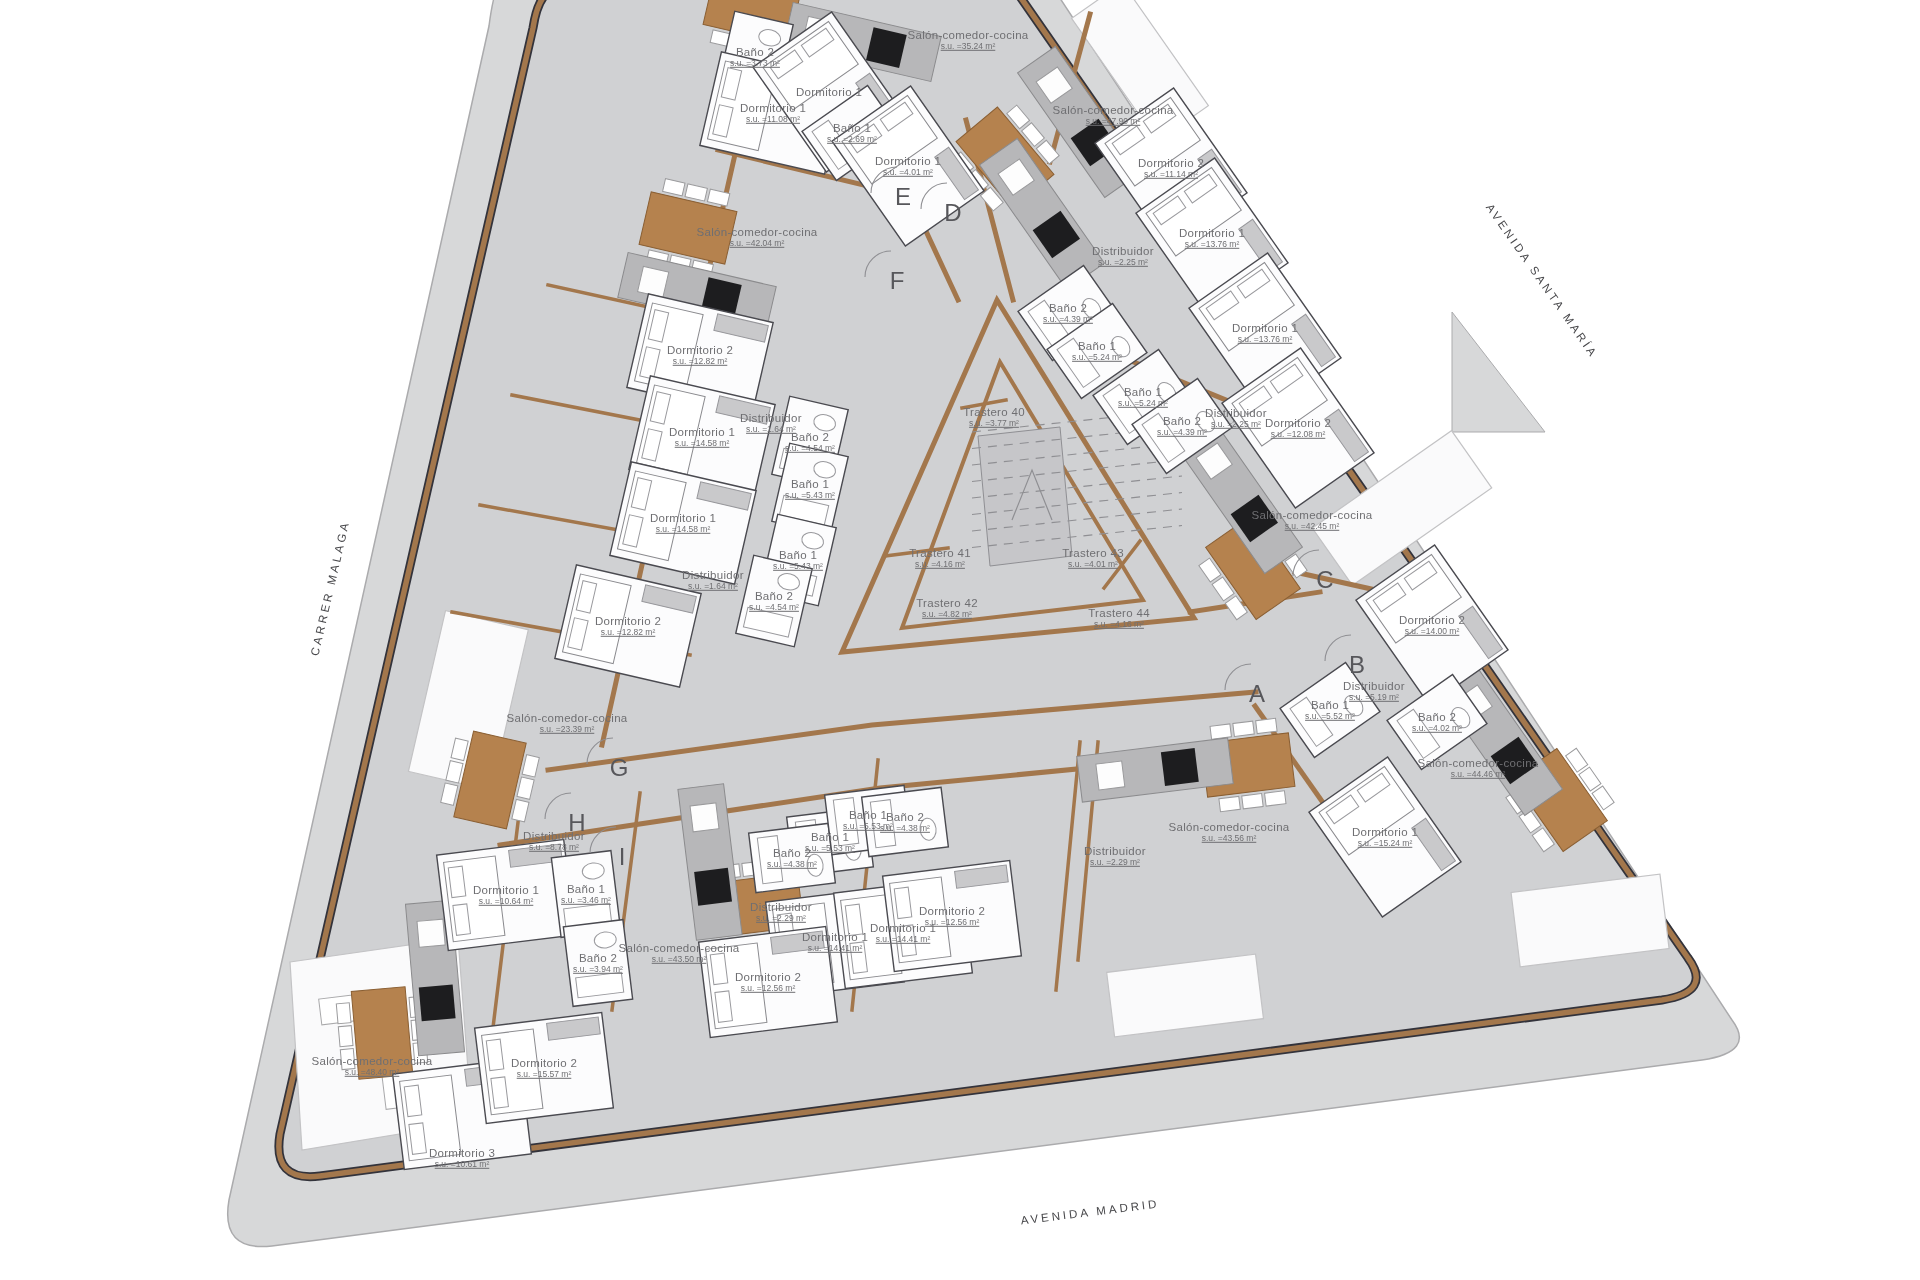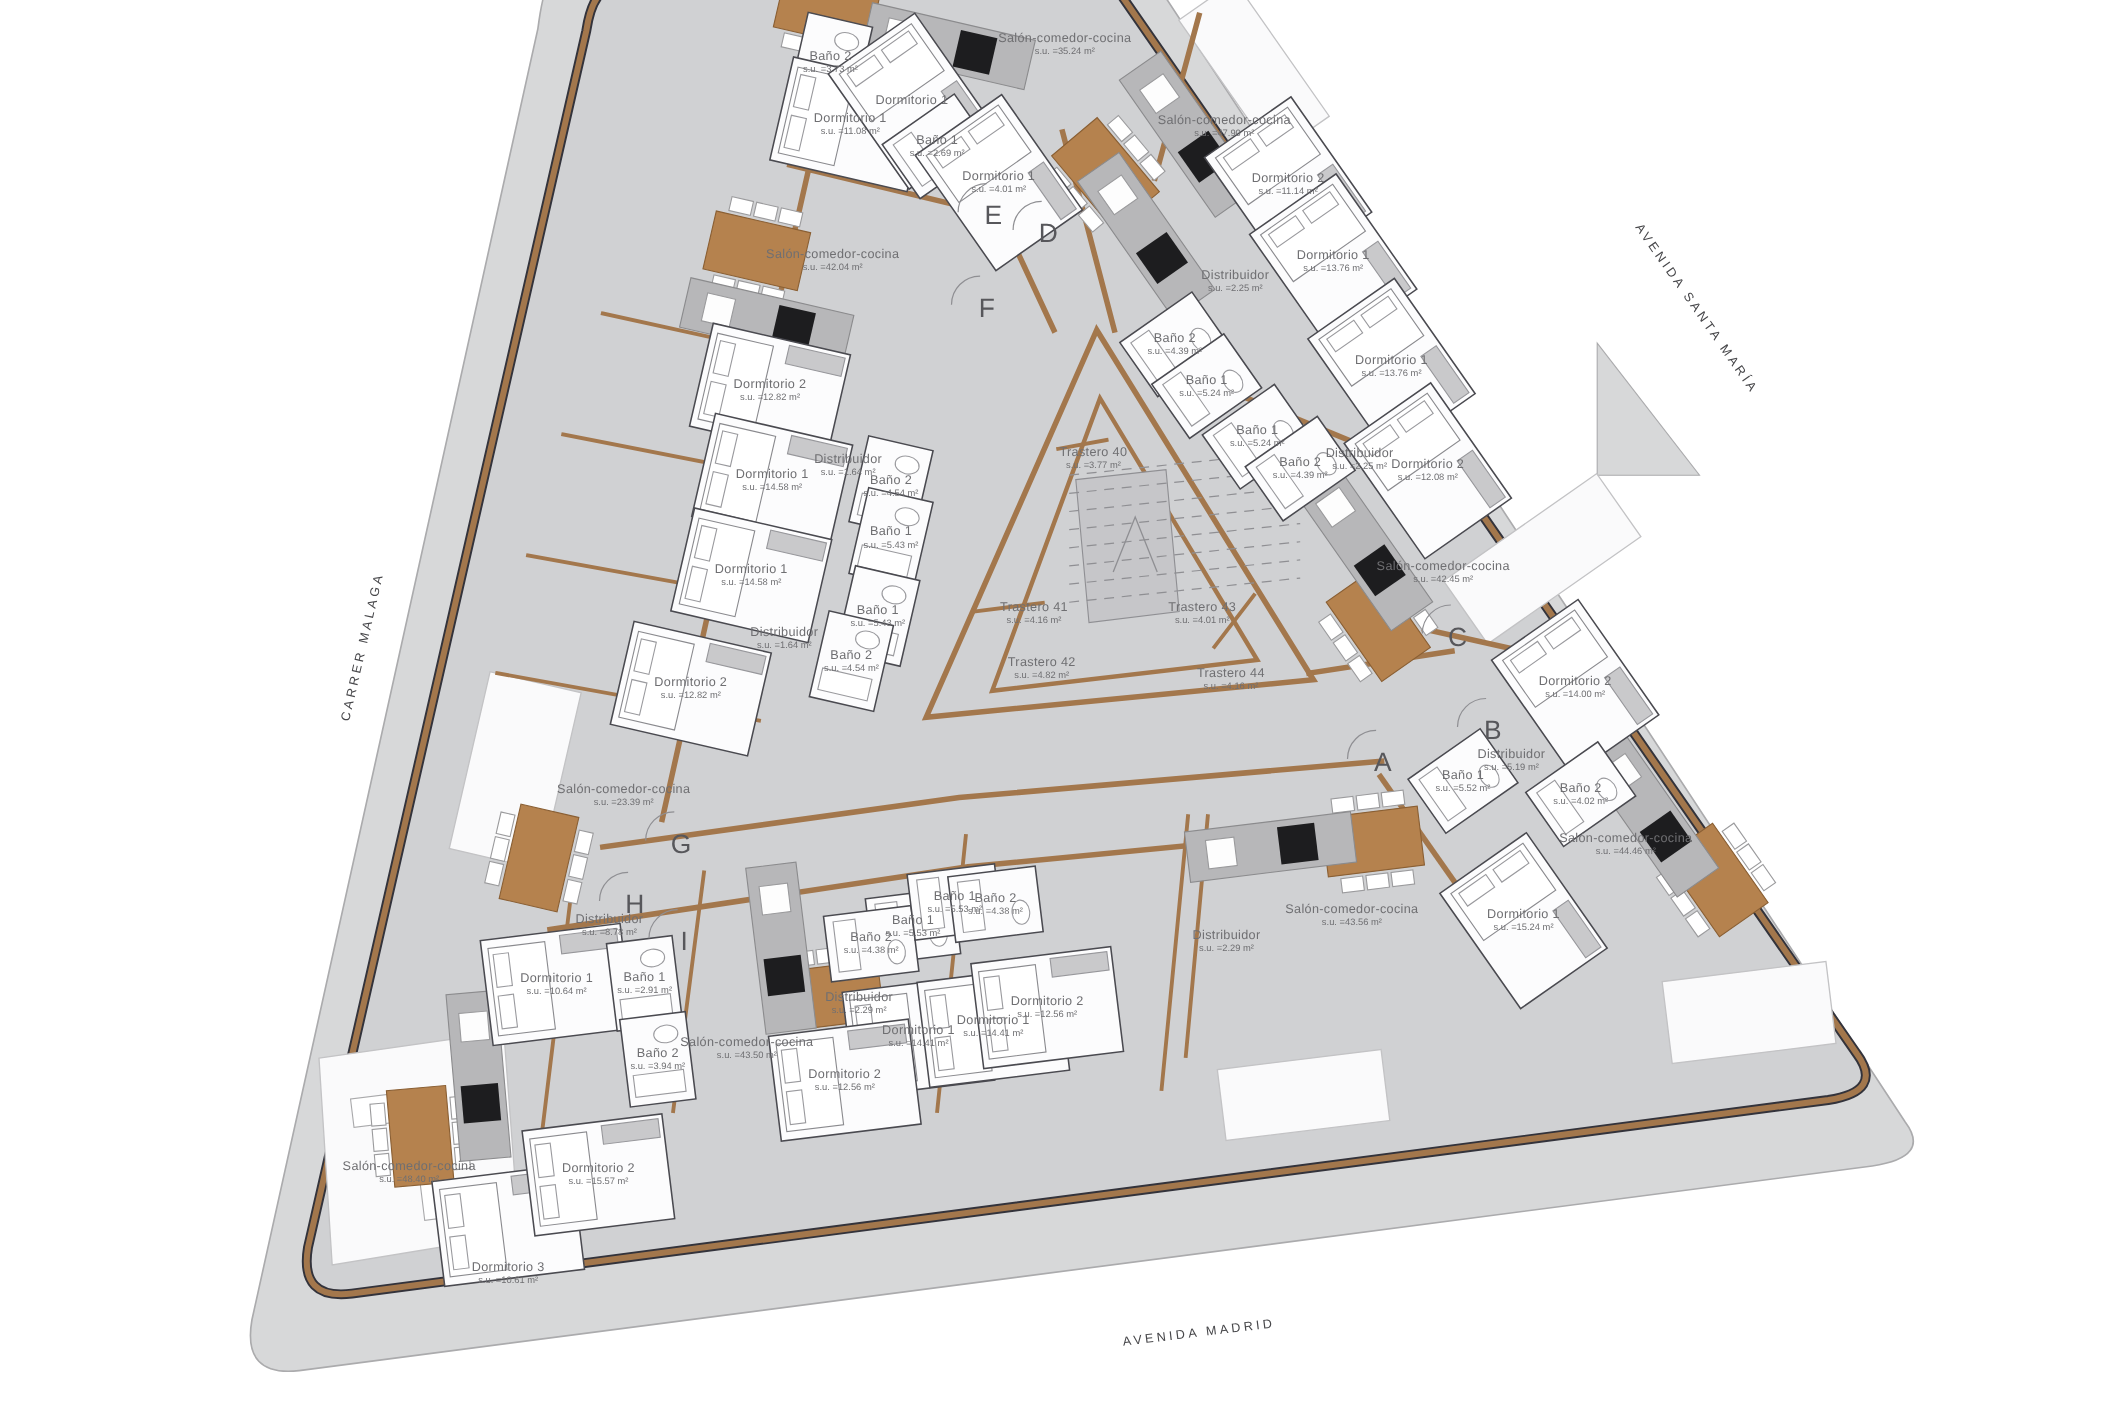--- a/index.html
+++ b/index.html
@@ -36,21 +36,21 @@
   .stove{fill:var(--stove_black,#1d1d1f);}
   .sink{fill:#fdfdfd;stroke:#9a9a9c;stroke-width:1;}
 
   
   .room-label{
     position:absolute;transform:translate(-50%,-50%);
     text-align:center;color:var(--label_text,#6f6f72);
     line-height:1.12;white-space:nowrap;pointer-events:none;
   }
   .room-label .nm{font-size:11.5px;letter-spacing:.3px;}
-  .room-label .ar{font-size:8.5px;}
+  .room-label .ar{font-size:8.5px;text-decoration:underline;}
   .entrance{
     position:absolute;transform:translate(-50%,-50%);
     font-size:24px;color:#57575b;pointer-events:none;
   }
   .street{
     position:absolute;color:var(--street_text,#47474a);
     font-size:11.5px;letter-spacing:3px;white-space:nowrap;pointer-events:none;
   }
 </style>
 </head>
@@ -386,21 +386,21 @@
       <div class="room-label" style="left: 554px; top: 841px;">
         <div class="nm">Distribuidor</div>
         <div class="ar">s.u. =8.78 m²</div>
       </div>
       <div class="room-label" style="left: 506px; top: 895px;">
         <div class="nm">Dormitorio 1</div>
         <div class="ar">s.u. =10.64 m²</div>
       </div>
       <div class="room-label" style="left: 586px; top: 894px;">
         <div class="nm">Baño 1</div>
-        <div class="ar">s.u. =2.91 m²</div>
+        <div class="ar">s.u. =3.46 m²</div>
       </div>
       <div class="room-label" style="left: 598px; top: 963px;">
         <div class="nm">Baño 2</div>
         <div class="ar">s.u. =3.94 m²</div>
       </div>
       <div class="room-label" style="left: 679px; top: 953px;">
         <div class="nm">Salón-comedor-cocina</div>
         <div class="ar">s.u. =43.50 m²</div>
       </div>
       <div class="room-label" style="left: 830px; top: 842px;">

